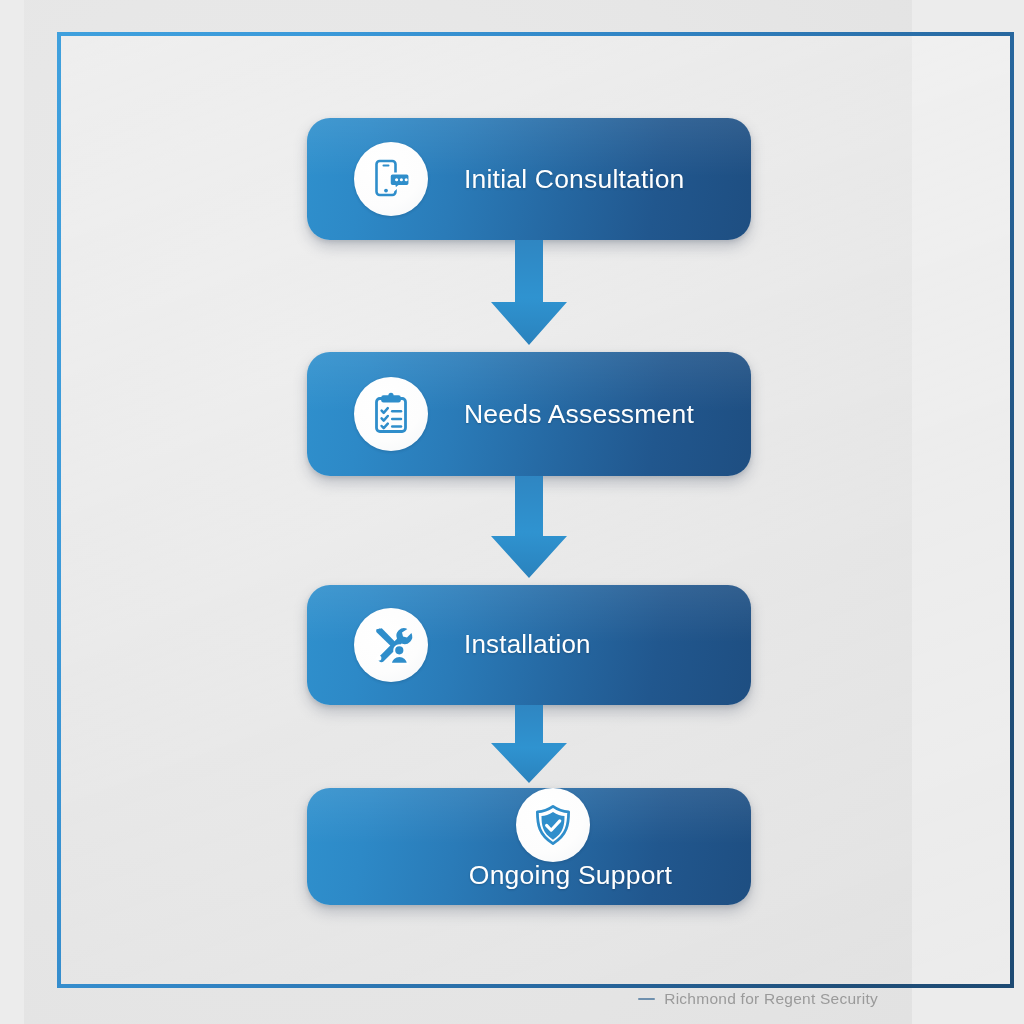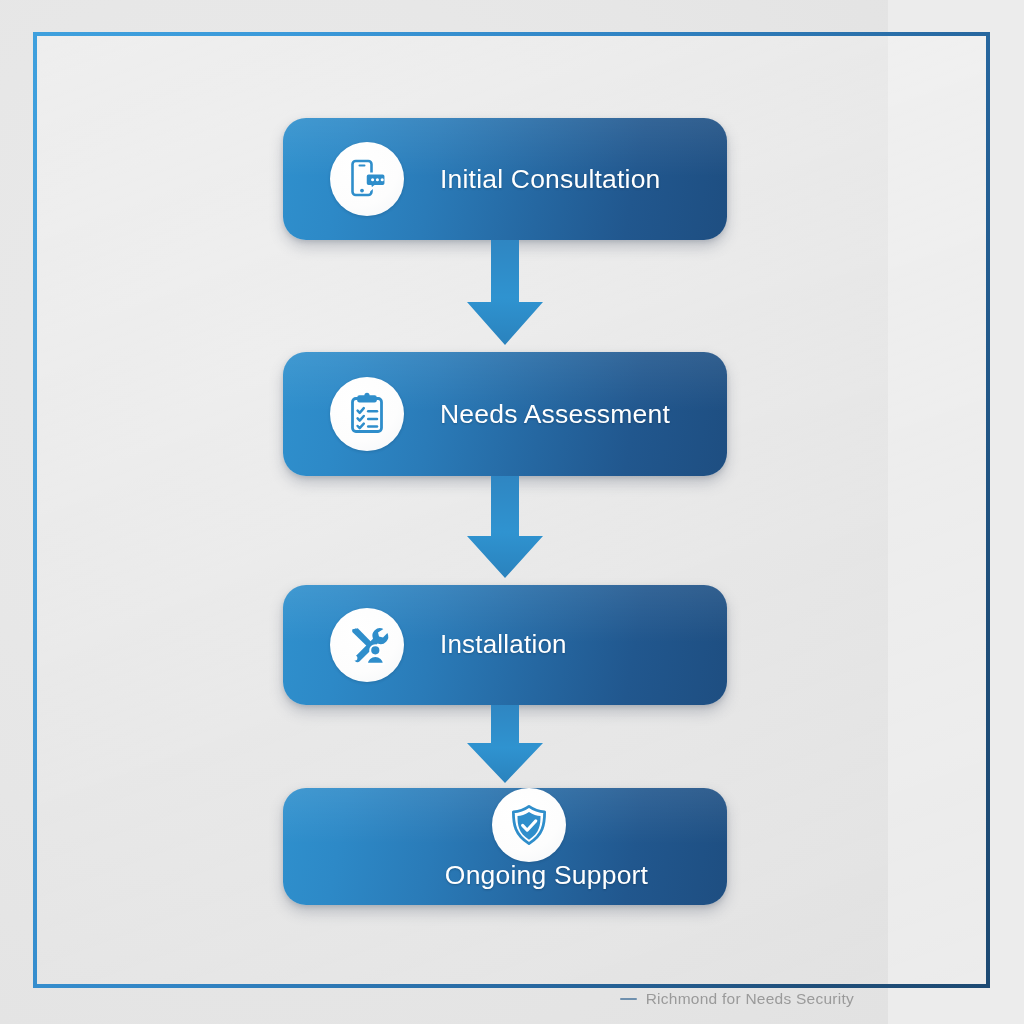--- a/index.html
+++ b/index.html
@@ -14,20 +14,21 @@
     overflow: hidden;
   }
 
   
   #canvas {
     position: relative;
     width: 888px;
     height: 1024px;
     background:
       radial-gradient(ellipse at 30% 35%, #eaeaea 0%, #e6e6e6 55%, #e2e2e2 100%);
+    margin-left: 24px;
   }
 
   
   #frame {
     position: absolute;
     left: 33px;
     top: 32px;
     width: 957px;
     height: 956px;
     box-sizing: border-box;
@@ -285,16 +286,16 @@
           <path d="M16.6 23.4 l4.6 4.8 8.6 -9.3" fill="none" stroke="#ffffff" stroke-width="3.1" stroke-linecap="round" stroke-linejoin="round"></path>
         </svg>
       </div>
       <div class="step-label">Ongoing Support</div>
     </div>
 
   </div>
 
   <div id="footer">
     <span class="dash"></span>
-    <span>Richmond for Needs Security</span>
+    <span>Richmond for Regent Security</span>
   </div>
 
 </div>
 
 </body></html>

